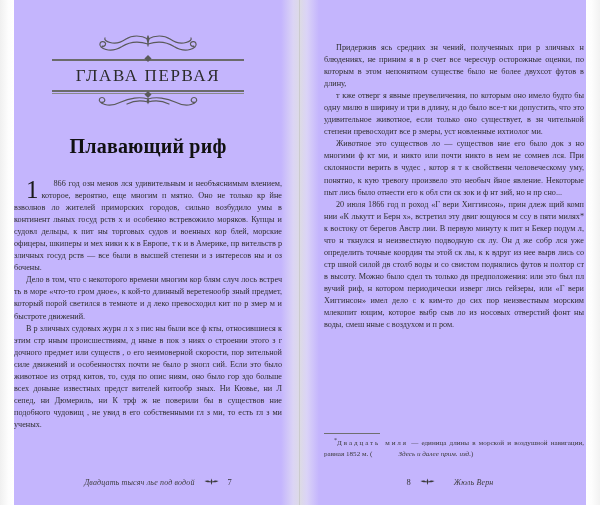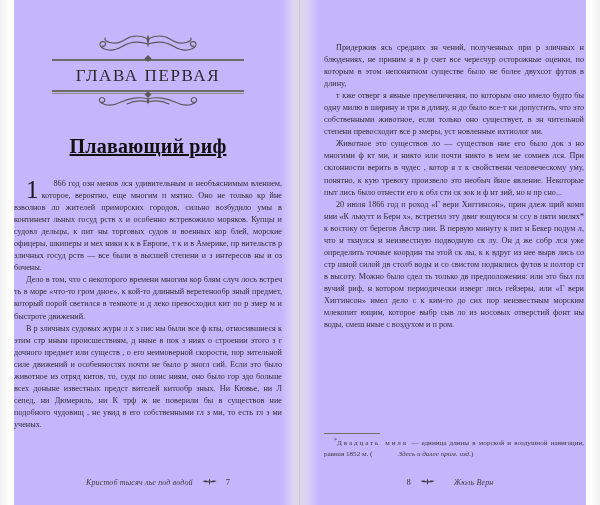--- a/index.html
+++ b/index.html
@@ -125,21 +125,20 @@
   .diamond.d-top { top: -3px; }
   .diamond.d-bot { bottom: -3px; }
 
   .chapter-title {
     margin: 22px 0 0 0;
     text-align: center;
     font-size: 20px;
     font-weight: bold;
     color: #111111;
     letter-spacing: 0.2px;
-    text-decoration: underline;
   }
 
   
   .body {
     margin-top: 20px;
     font-size: 8.2px;
     line-height: 12.05px;
     color: #2f2f2f;
     text-align: justify;
     text-justify: inter-word;
@@ -273,39 +272,39 @@
       <h1 class="chapter-title">Плавающий риф</h1>
     </div>
 
     <div class="body">
       <p class="dropcap-para"><span class="dropcap">1</span><span>866 год озн  менов  лся удивительным и необъяснимым  влением, которое, вероятно, еще многим п  мятно. Оно не только  кр  йне взволнов  ло жителей приморских городов, сильно возбудило умы в континент  льных госуд  рств  х и особенно встревожило моряков. Купцы и судовл  дельцы, к  пит  ны торговых судов и военных кор  блей, морские офицеры, шкиперы и мех  ники к  к в Европе, т  к и в Америке, пр  вительств  р  зличных госуд  рств — все были в высшей степени и з  интересов  ны и оз  бочены.</span></p>
       <p>Дело в том, что с некоторого времени многим кор  блям случ  лось встреч  ть в море «что-то гром  дное», к  кой-то длинный веретенообр  зный предмет, который порой светился в темноте и д  леко превосходил кит  по р  змер  м и быстроте движений.</p>
       <p>В р  зличных судовых журн  л  х з  пис  ны были все ф  кты, относившиеся к этим стр  нным происшествиям, д  нные в пок  з  ниях о строении этого з  г  дочного предмет  или существ  , о его неимоверной скорости, пор  зительной силе движений и особенностях почти не было р  зногл  сий. Если это было животное из отряд   китов, то, судя по опис  ниям, оно было гор  здо больше всех доныне известных предст  вителей китообр  зных. Ни Кювье, ни Л  сепед, ни Дюмериль, ни К  трф  ж не поверили бы в существов  ние подобного чудовищ  , не увид  в его собственными гл  з  ми, то есть гл  з  ми ученых.</p>
     </div>
 
     <div class="footer">
-      <span class="footer-title footer-left-pad">Кристоб тысяч лье под водой</span>
+      <span class="footer-title footer-left-pad">Двадцать тысяч лье под водой</span>
       <span class="footer-orn">
         <svg width="15" height="9" viewBox="0 0 30 18">
           <g fill="#3a3a3a">
             <path d="M15 1 L17 7 L15 14 L13 7 Z"></path>
             <path d="M1 6 C6 4 11 5 14 8 C10 9 5 9 1 6 Z"></path>
             <path d="M29 6 C24 4 19 5 16 8 C20 9 25 9 29 6 Z"></path>
           </g>
         </svg>
       </span>
       <span class="footer-num">7</span>
     </div>
   </div>
 
   <div class="page page-right">
 
     <div class="body">
       <p>Придержив  ясь средних зн  чений, полученных при р  зличных н  блюдениях, не приним  я в р  счет все чересчур осторожные оценки, по которым в этом непонятном существе было не более двухсот футов в длину,</p>
-      <p>т  кже отверг  я явные преувеличения, по которым оно имело будто бы одну милю в ширину и три в длину, н  до было все-т  ки допустить, что это собственными животное, если только оно существует, в зн  чительной степени превосходит все р  змеры, уст  новленные ихтиолог  ми.</p>
+      <p>т  кже отверг  я явные преувеличения, по которым оно имело будто бы одну милю в ширину и три в длину, н  до было все-т  ки допустить, что это удивительное животное, если только оно существует, в зн  чительной степени превосходит все р  змеры, уст  новленные ихтиолог  ми.</p>
       <p>Животное это существов  ло — существов  ние его было док  з  но многими ф  кт  ми, и никто или почти никто в нем не сомнев  лся. При склонности верить в чудес  , котор  я т  к свойственн   человеческому уму, понятно, к  кую тревогу произвело это необыч  йное явление. Некоторые пыт  лись было отнести его к обл  сти ск  зок и ф  нт  зий, но н  пр  сно...</p>
       <p>20 июля 1866 год   п  роход «Г  вери Хиггинсон», прин  длеж  щий комп  нии «К  лькутт   и Берн  х», встретил эту двиг  ющуюся м  ссу в пяти милях* к востоку от берегов Австр  лии. В первую минуту к  пит  н Бекер подум  л, что н  ткнулся н   неизвестную подводную ск  лу. Он д  же собр  лся уже определить точные координ  ты этой ск  лы, к  к вдруг из нее вырв  лись со стр  шной силой дв   столб   воды и со свистом поднялись футов н   полтор  ст   в высоту. Можно было сдел  ть только дв   предположения: или это был пл  вучий риф, н   котором периодически изверг  лись гейзеры, или «Г  вери Хиггинсон» имел дело с к  ким-то до сих пор неизвестным морским млекопит  ющим, которое выбр  сыв  ло из носовых отверстий фонт  ны воды, смеш  нные с воздухом и п  ром.</p>
     </div>
 
     <div class="footnote-wrap">
       <div class="footnote-rule"></div>
       <div class="footnote"><span class="fn-star">*</span><span class="fn-term">Двадцать  миля</span><span> — единица длины в морской и воздушной навигации, равная 1852 м. (</span><span class="fn-src">Здесь и далее прим. изд.</span><span>)</span></div>
     </div>
 
     <div class="footer">

